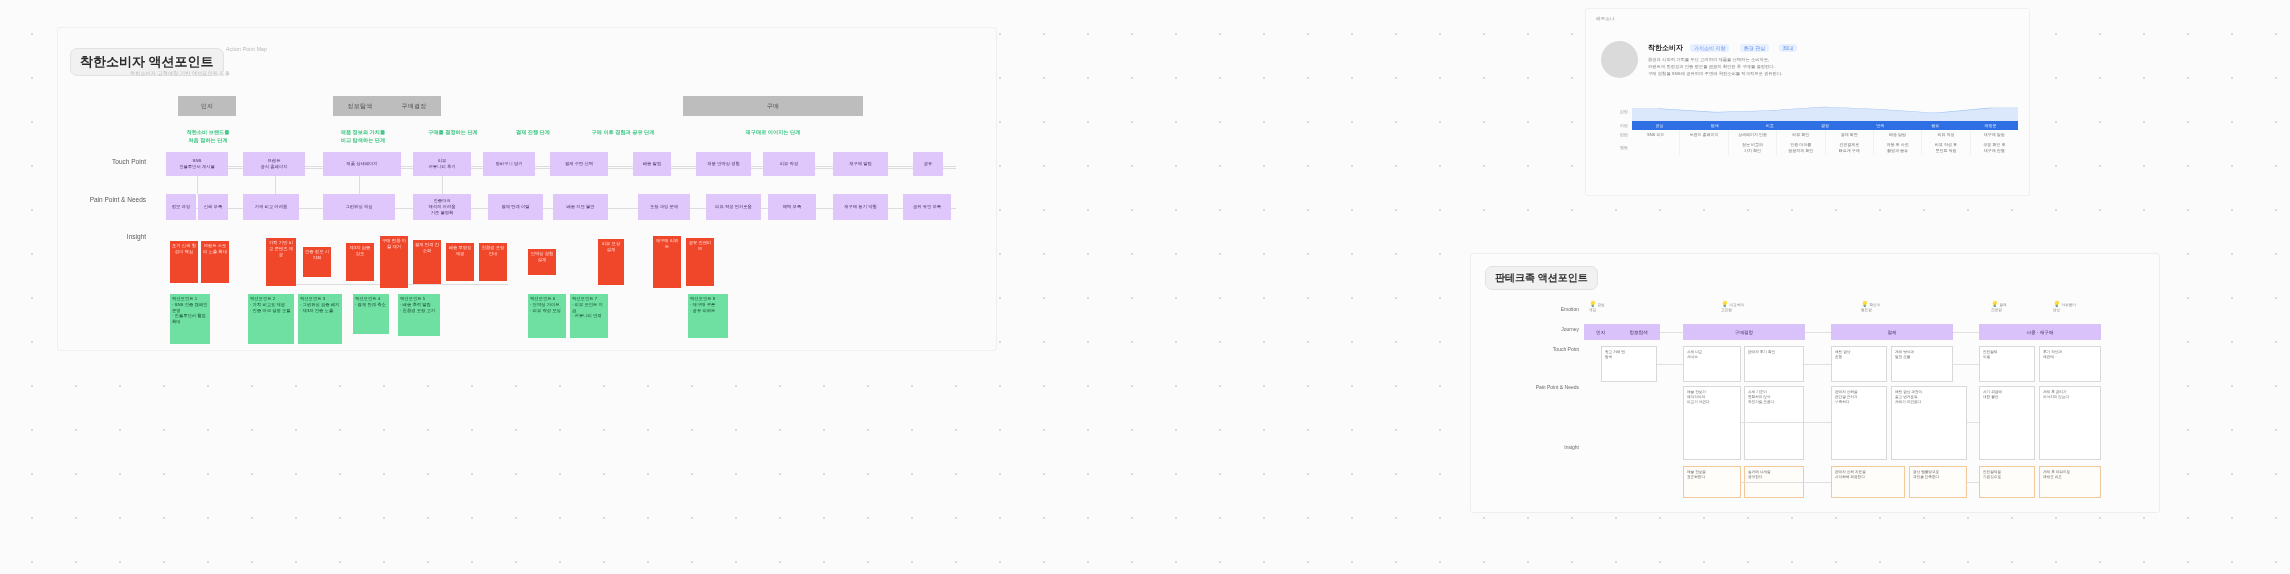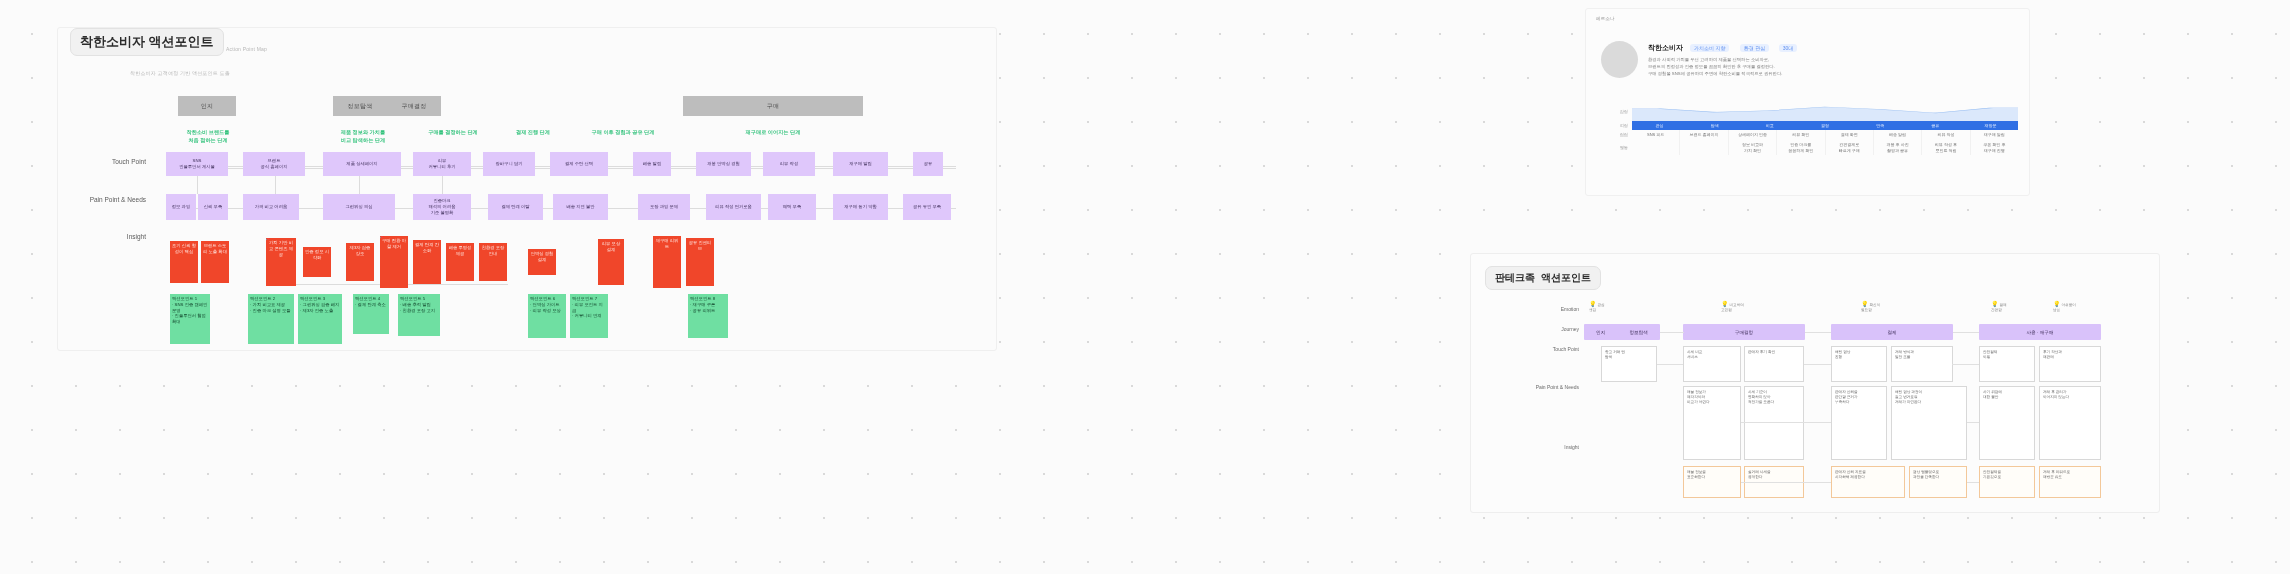--- a/index.html
+++ b/index.html
@@ -44,21 +44,21 @@
   }
   .frame-caption {
     position: absolute;
     color: #b6b6b6;
     white-space: nowrap;
   }
 
   
   #board-left { left: 57px; top: 27px; width: 940px; height: 324px; }
 
-  #left-title { left: 12px; top: 0; font-size: 13px; }
+  #left-title { left: 12px; top: 20px; font-size: 13px; }
   #left-title-note { left: 168px; top: 18px; font-size: 5px; letter-spacing: .2px; }
   #left-subcaption { left: 72px; top: 42px; font-size: 5px; letter-spacing: .2px; }
 
   .phase-bar {
     position: absolute;
     background: #bdbdbd;
     display: flex; align-items: center; justify-content: space-around;
     color: #4a4a4a;
     font-size: 6px;
     letter-spacing: .2px;
@@ -142,21 +142,21 @@
   .mini-cell:last-child { border-right: none; }
   #emotion-curve { position: relative; height: 20px; }
   #emotion-curve svg { position: absolute; inset: 0; width: 100%; height: 100%; }
   .blue-band { position: relative; height: 9px; background: #2f6fe4;
                display: flex; align-items: center; }
   .blue-band .bb-cell { flex: 1; text-align: center; color: #eaf1ff; font-size: 4px; }
 
   
   #board-pantech { left: 1470px; top: 253px; width: 690px; height: 260px;
                    background: #fcfcfc; border-color: #eeeeee; }
-  #pantech-title { left: 14px; top: 12px; font-size: 10px; font-family: Liberation Mono, monospace; }
+  #pantech-title { left: 14px; top: 12px; font-size: 10px; }
 
   .pt-rowlabel { position: absolute; font-size: 5px; color: #6a6a6a;
                  text-align: right; white-space: nowrap; }
   .pt-journey {
     position: absolute; background: #d9c2fa; color: #3a2a55;
     display: flex; align-items: center; justify-content: space-around;
     font-size: 4.6px; border-radius: 1px;
   }
   .pt-box {
     position: absolute; background: #ffffff; border: 1px solid #d8d8d8;

